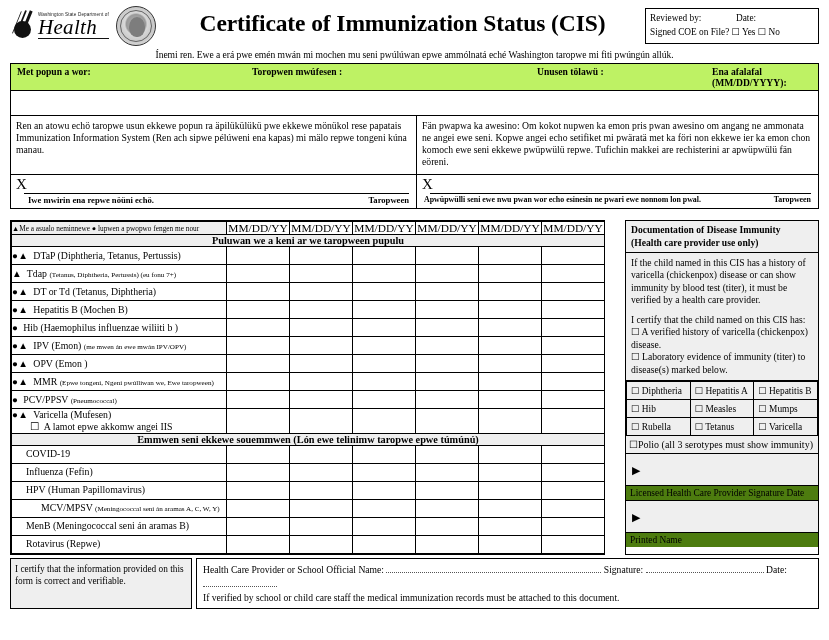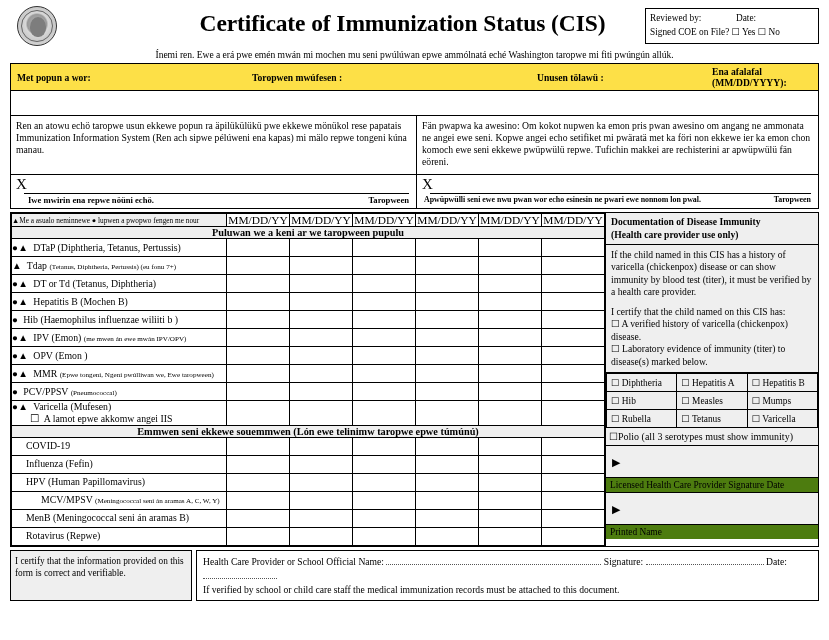--- a/index.html
+++ b/index.html
@@ -70,22 +70,22 @@
   .review-row2 { white-space: nowrap; }
 
   .subtitle {
     font-size: 9.6px; text-align: center; margin: 1px 0 3px 0;
     letter-spacing: -0.05px;
   }
 
   
   .topbox { border: 1.3px solid #000; }
   .labels-row {
-    display: flex; background: #fde047; border-bottom: 1.1px solid #000;
-    font-size: 9.6px; font-weight: bold; padding: 2px 0 2px 0; align-items: center;
+    display: flex; background: #bef264; border-bottom: 1.1px solid #000;
+    font-size: 9.6px; font-weight: bold; padding: 2px 0 2px 0;
   }
   .labels-row > div { padding-left: 6px; }
   .lb1 { width: 235px; }
   .lb2 { width: 285px; }
   .lb3 { width: 175px; }
   .lb4 { flex: 1; }
   .blank-row { height: 25px; background: #fff; border-bottom: 1.3px solid #000; }
 
   .para-row { display: flex; border-bottom: 1.3px solid #000; }
   .para-cell {
@@ -97,21 +97,21 @@
   .sig-row { display: flex; }
   .sig-cell { padding: 2px 5px 2px 5px; }
   .sig-left { width: 406px; border-right: 1.3px solid #000; }
   .sig-right { flex: 1; }
   .sig-x { font-size: 15px; line-height: 1.05; }
   .sig-line { border-bottom: 1.6px solid #000; margin: 0 2px 1px 8px; height: 2px; }
   .sig-cap { display: flex; justify-content: space-between; font-size: 8.6px; font-weight: bold; padding: 0 2px 1px 12px; }
   .sig-cap-r { display: flex; justify-content: space-between; font-size: 7.9px; font-weight: bold; padding: 0 2px 1px 2px; }
 
   
-  .main-area { display: flex; margin-top: 3px; }
+  .main-area { display: flex; margin-top: 11px; gap: 20px; }
   .left-table { width: 595px; flex: 0 0 595px; border: 1.3px solid #000; border-right: none; }
   .right-panel { flex: 1; border: 1.3px solid #000; }
 
   table.vax { border-collapse: collapse; width: 100%; table-layout: fixed; }
   table.vax td { border: 1px solid #000; padding: 0; }
   .col-name { width: 215px; }
   .col-date { width: 63px; }
 
   .hdr-legend {
     font-size: 7.3px; line-height: 1.25; padding: 2px 3px;
@@ -175,20 +175,27 @@
   .dots { border-bottom: 1px dotted #555; display: inline-block; }
   .d1 { width: 215px; } .d2 { width: 118px; } .d3 { width: 74px; }
 </style>
 </head>
 <body>
 
 <div class="page">
 
   <div class="header">
     <div class="logo-block">
+      <div class="doh-logo">
+        <div class="doh-swoosh"></div>
+        <div class="doh-text">
+          <div class="doh-dept">Washington State Department of</div>
+          <div class="doh-health">Health</div>
+        </div>
+      </div>
       <div class="seal"></div>
     </div>
     <div class="title-wrap">
       <div class="main-title">Certificate of Immunization Status (CIS)</div>
     </div>
     <div class="review-box">
       <div class="review-row1">
         <span class="rv-by">Reviewed by:</span>
         <span>Date:</span>
       </div>

